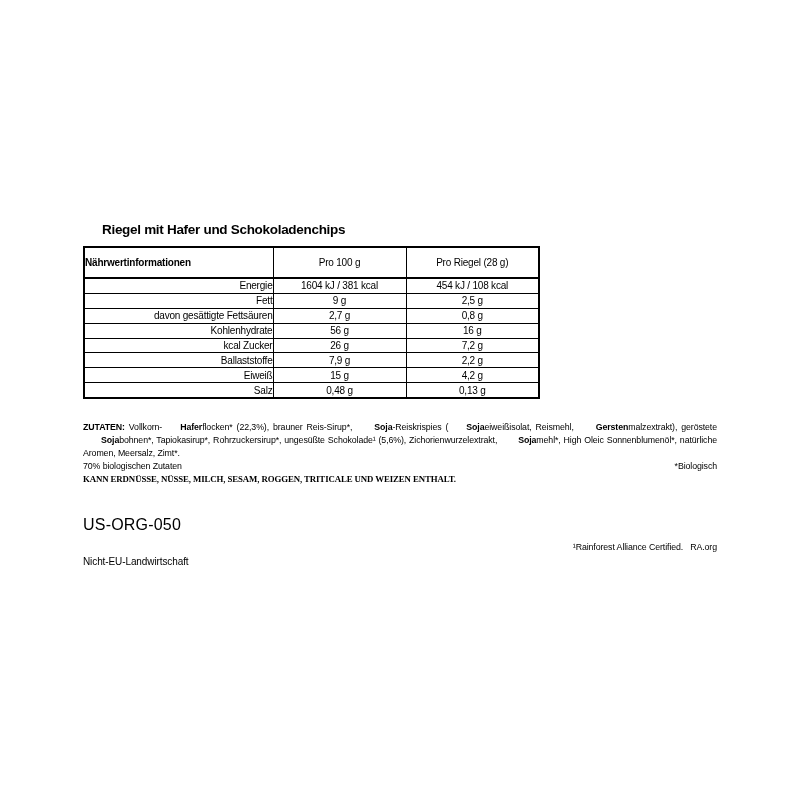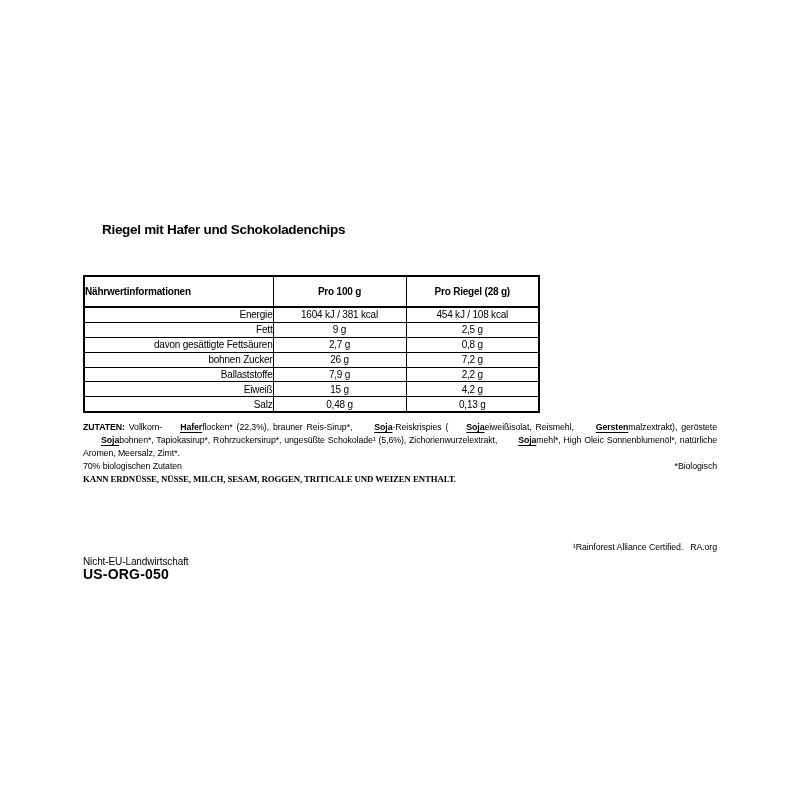--- a/index.html
+++ b/index.html
@@ -29,41 +29,40 @@
   table.nutrition {
     position: absolute;
     left: 83px;
     top: 246px;
     width: 455px;
     border-collapse: collapse;
     table-layout: fixed;
     border: 2.5px solid #000;
     font-size: 10px;
     letter-spacing: -0.2px;
-    margin-top: 29px;
   }
   table.nutrition th,
   table.nutrition td {
     border: 1.5px solid #000;
     padding: 0;
     overflow: hidden;
     white-space: nowrap;
   }
   table.nutrition thead th {
     height: 29px;
     border-bottom: 2px solid #000;
   }
   th.col-label {
     text-align: left;
     padding-left: 4px;
     font-weight: bold;
   }
   th.col-val {
     text-align: center;
-    font-weight: bold;
+    font-weight: normal;
   }
   table.nutrition tbody td {
     height: 13.9px;
     line-height: 13px;
   }
   td.cell-label {
     text-align: right;
     padding-left: 4px;
   }
   td.cell-label.indent {
@@ -79,21 +78,21 @@
     width: 634px;
     font-size: 8.8px;
     line-height: 13px;
     letter-spacing: -0.1px;
   }
   .ingredients-text {
     margin: 0;
     text-align: justify;
   }
   .b { font-weight: bold; }
-  .u { text-decoration: underline; text-decoration-thickness: 1px; text-underline-offset: 1.5px; margin-left: 18px; }
+  .u { text-decoration-thickness: 1px; text-underline-offset: 1.5px; margin-left: 18px; }
   .organic-line {
     display: flex;
     justify-content: space-between;
   }
   .allergen-warning {
     font-weight: bold;
     font-family: Liberation Serif, serif;
   }
   .cert-line {
     position: absolute;
@@ -101,23 +100,23 @@
     top: 542px;
     width: 634px;
     text-align: right;
     font-size: 8.8px;
     letter-spacing: -0.1px;
     white-space: pre;
   }
   .org-code {
     position: absolute;
     left: 83px;
-    top: 566px;
-    font-size: 14px;
-    font-weight: bold;
+    top: 516px;
+    font-size: 16px;
+    font-weight: normal;
     letter-spacing: 0.2px;
   }
   .agri-note {
     position: absolute;
     left: 83px;
     top: 556px;
     font-size: 10px;
     letter-spacing: -0.1px;
   }
 </style>
@@ -151,21 +150,26 @@
           <td class="cell-label">Fett</td>
           <td class="cell-val">9 g</td>
           <td class="cell-val">2,5 g</td>
         </tr>
         <tr>
           <td class="cell-label indent">davon gesättigte Fettsäuren</td>
           <td class="cell-val">2,7 g</td>
           <td class="cell-val">0,8 g</td>
         </tr>
         <tr>
-          <td class="cell-label indent">bohnen Zucker</td>
+          <td class="cell-label">Kohlenhydrate</td>
+          <td class="cell-val">56 g</td>
+          <td class="cell-val">16 g</td>
+        </tr>
+        <tr>
+          <td class="cell-label indent">kcal Zucker</td>
           <td class="cell-val">26 g</td>
           <td class="cell-val">7,2 g</td>
         </tr>
         <tr>
           <td class="cell-label">Ballaststoffe</td>
           <td class="cell-val">7,9 g</td>
           <td class="cell-val">2,2 g</td>
         </tr>
         <tr>
           <td class="cell-label">Eiweiß</td>

